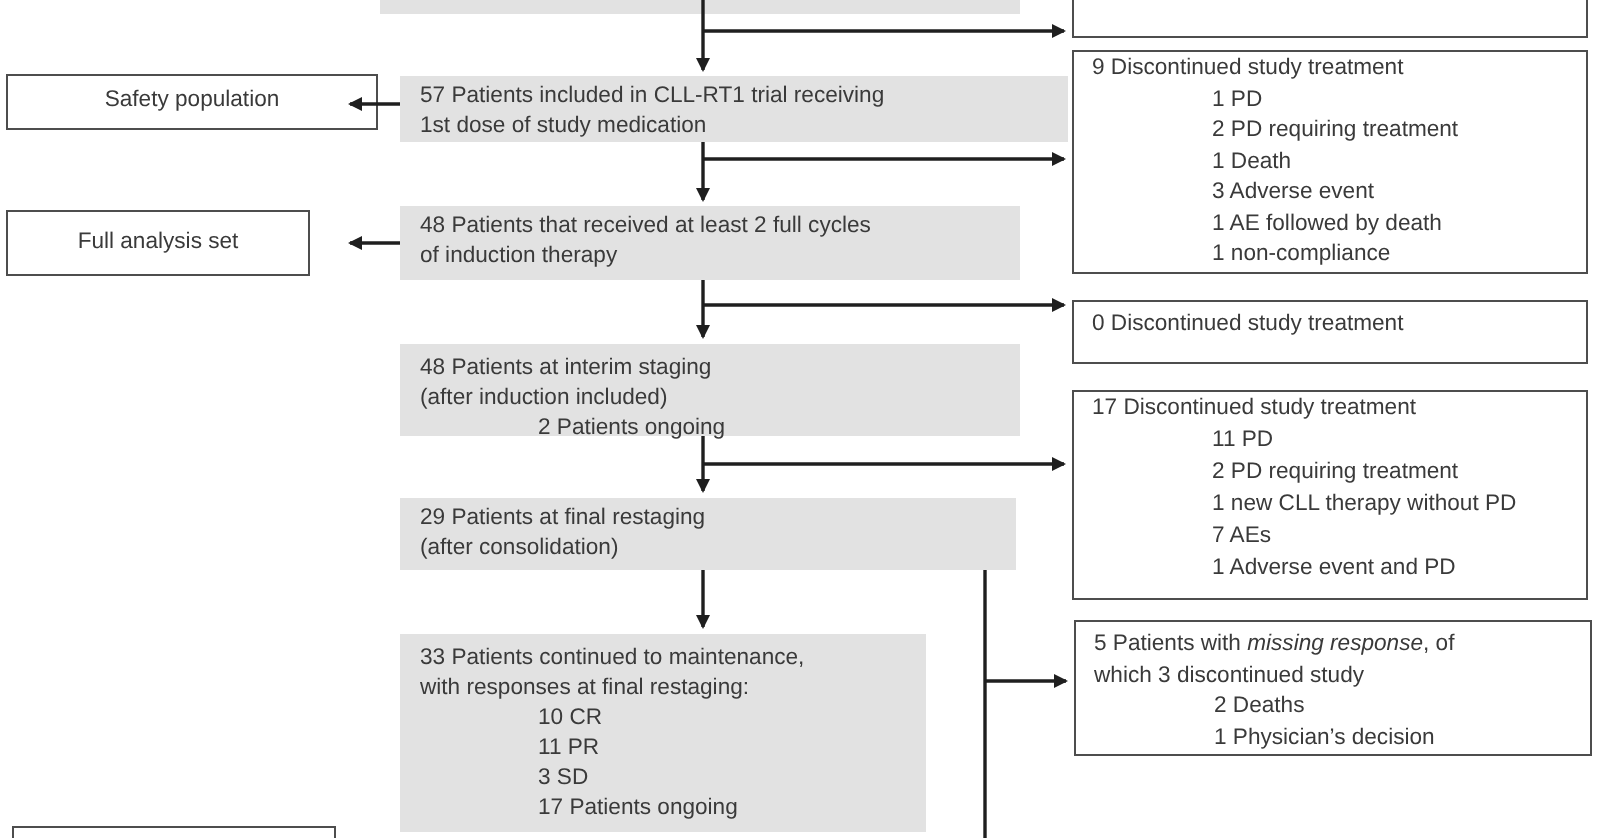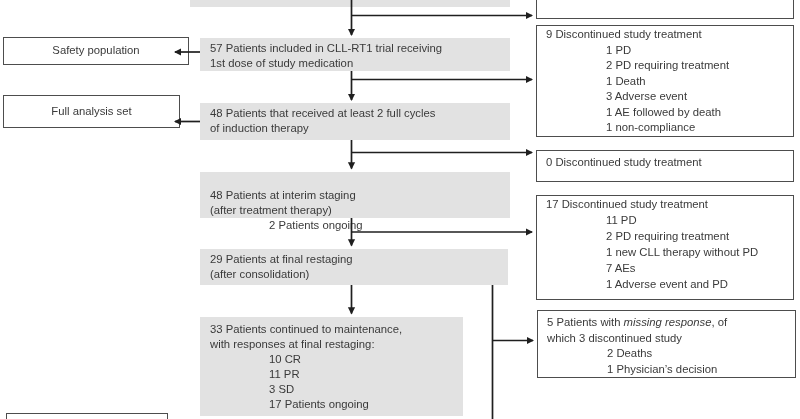--- a/index.html
+++ b/index.html
@@ -27,37 +27,37 @@
 <div id="stage">
 
   <div class="box gray" style="left:190px;top:-25px;width:320px;height:32px;"></div>
 
   <div class="box outlined" style="left:6px;top:413px;width:162px;height:30px;"></div>
 
   <div class="box outlined label-box" style="left:3px;top:37px;width:186px;height:28px;line-height:25px;">
     <span>Safety population</span>
   </div>
 
-  <div class="box outlined label-box" style="left:3px;top:95px;width:177px;height:33px;line-height:30px;">
+  <div class="box outlined label-box" style="left:3px;top:105px;width:152px;height:33px;line-height:30px;">
     <span>Full analysis set</span>
   </div>
 
-  <div class="box gray pad" style="left:200px;top:38px;width:310px;height:33px;">
+  <div class="box gray pad" style="left:200px;top:38px;width:334px;height:33px;">
     <div>57 Patients included in CLL-RT1 trial receiving</div>
     <div>1st dose of study medication</div>
   </div>
 
   <div class="box gray pad" style="left:200px;top:103px;width:310px;height:37px;">
     <div>48 Patients that received at least 2 full cycles</div>
     <div>of induction therapy</div>
   </div>
 
-  <div class="box gray pad" style="left:200px;top:172px;width:310px;height:46px;padding-top:16px;">
+  <div class="box gray pad" style="left:200px;top:172px;width:310px;height:46px;padding-top:5px;">
     <div>48 Patients at interim staging</div>
-    <div>(after treatment therapy)</div>
+    <div>(after induction included)</div>
     <div class="ind">2 Patients ongoing</div>
   </div>
 
   <div class="box gray pad" style="left:200px;top:249px;width:308px;height:36px;">
     <div>29 Patients at final restaging</div>
     <div>(after consolidation)</div>
   </div>
 
   <div class="box gray pad" style="left:200px;top:317px;width:263px;height:99px;padding-top:5px;">
     <div>33 Patients continued to maintenance,</div>

